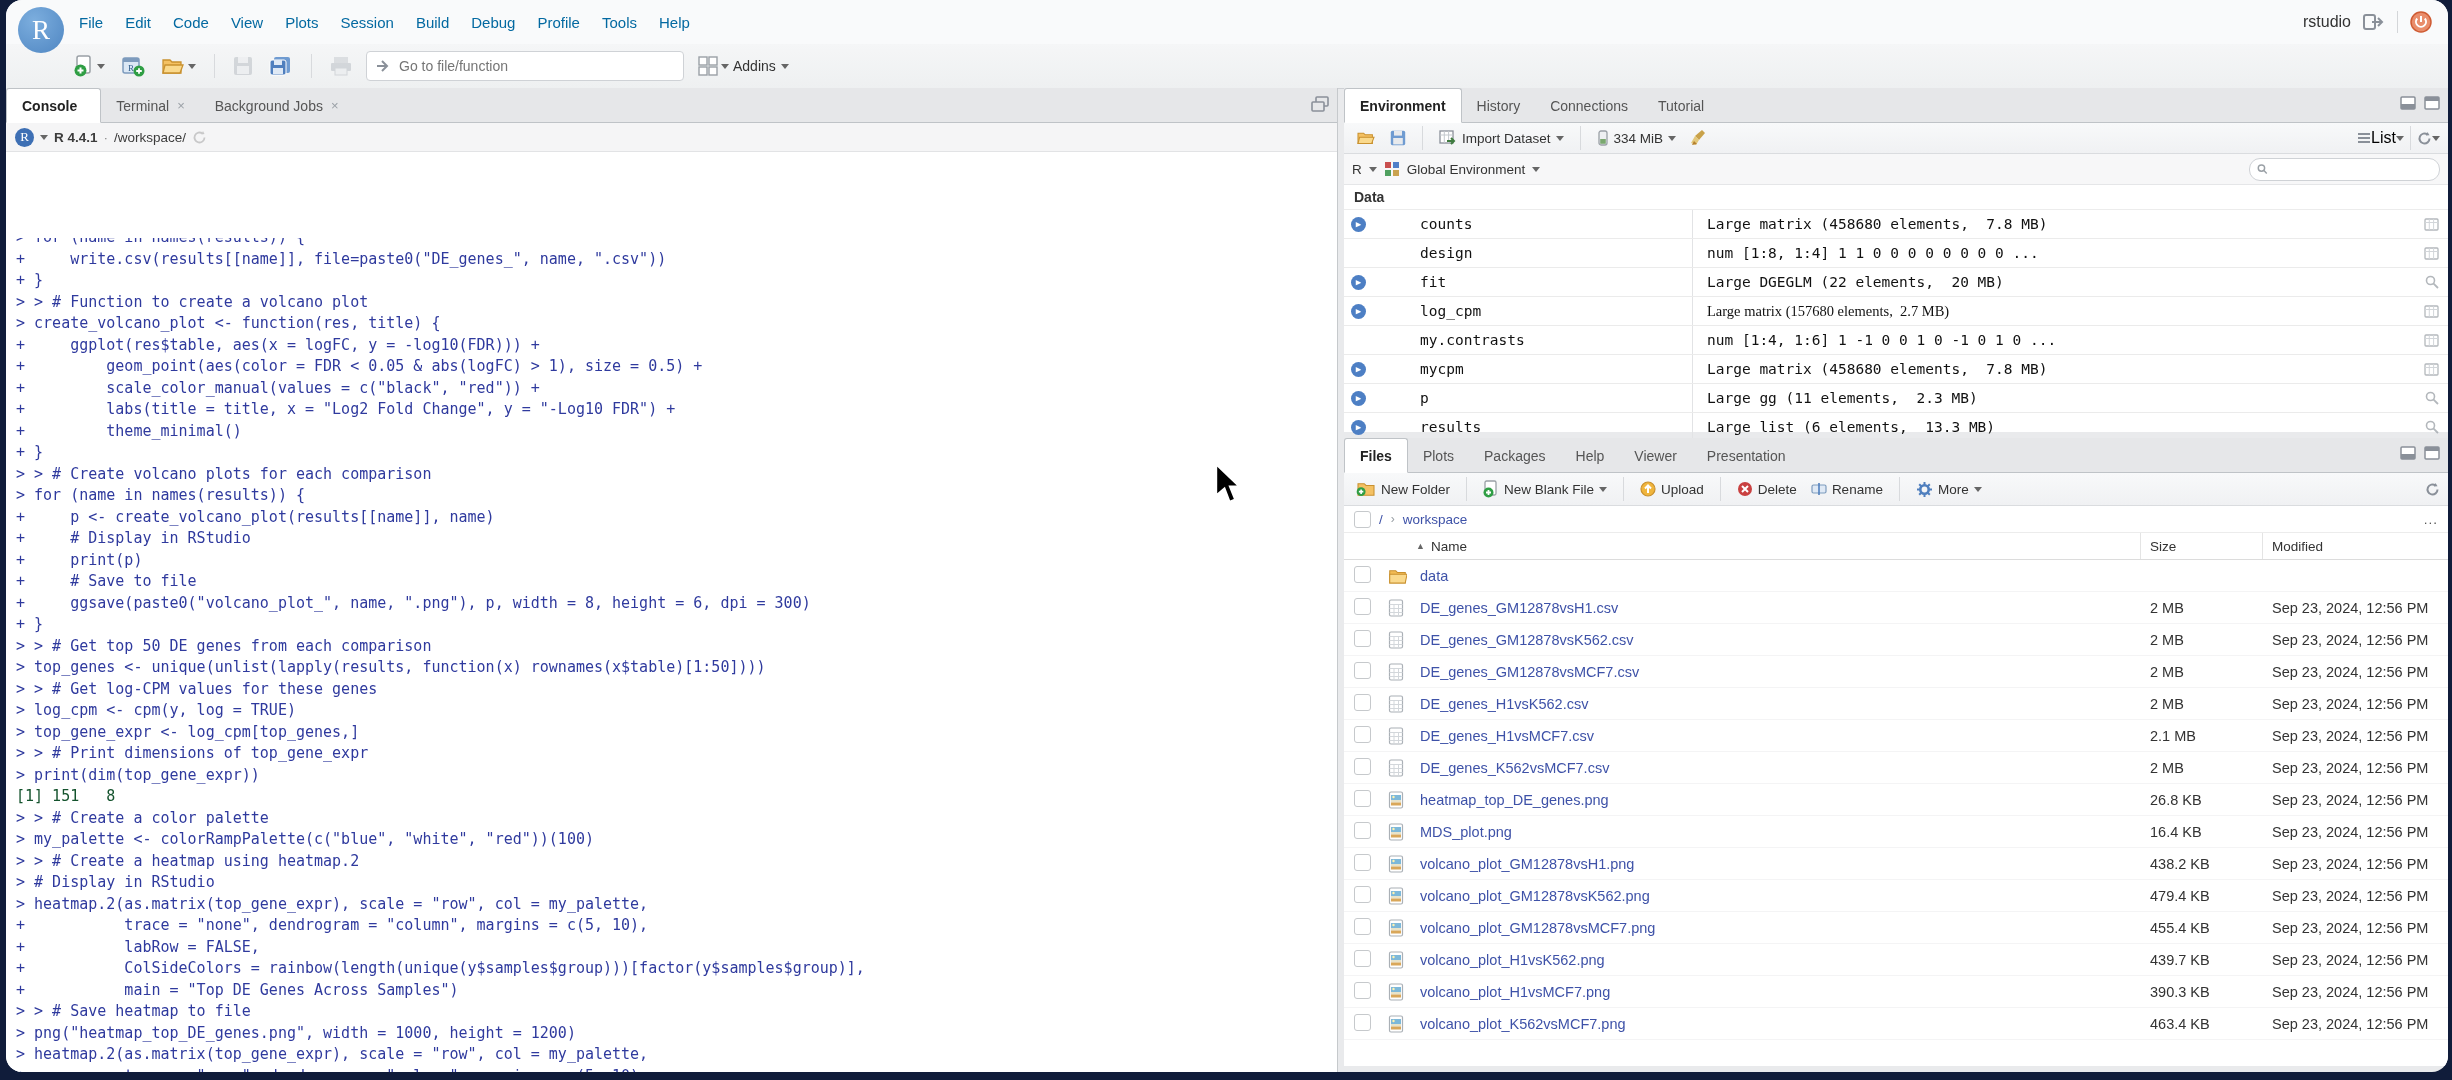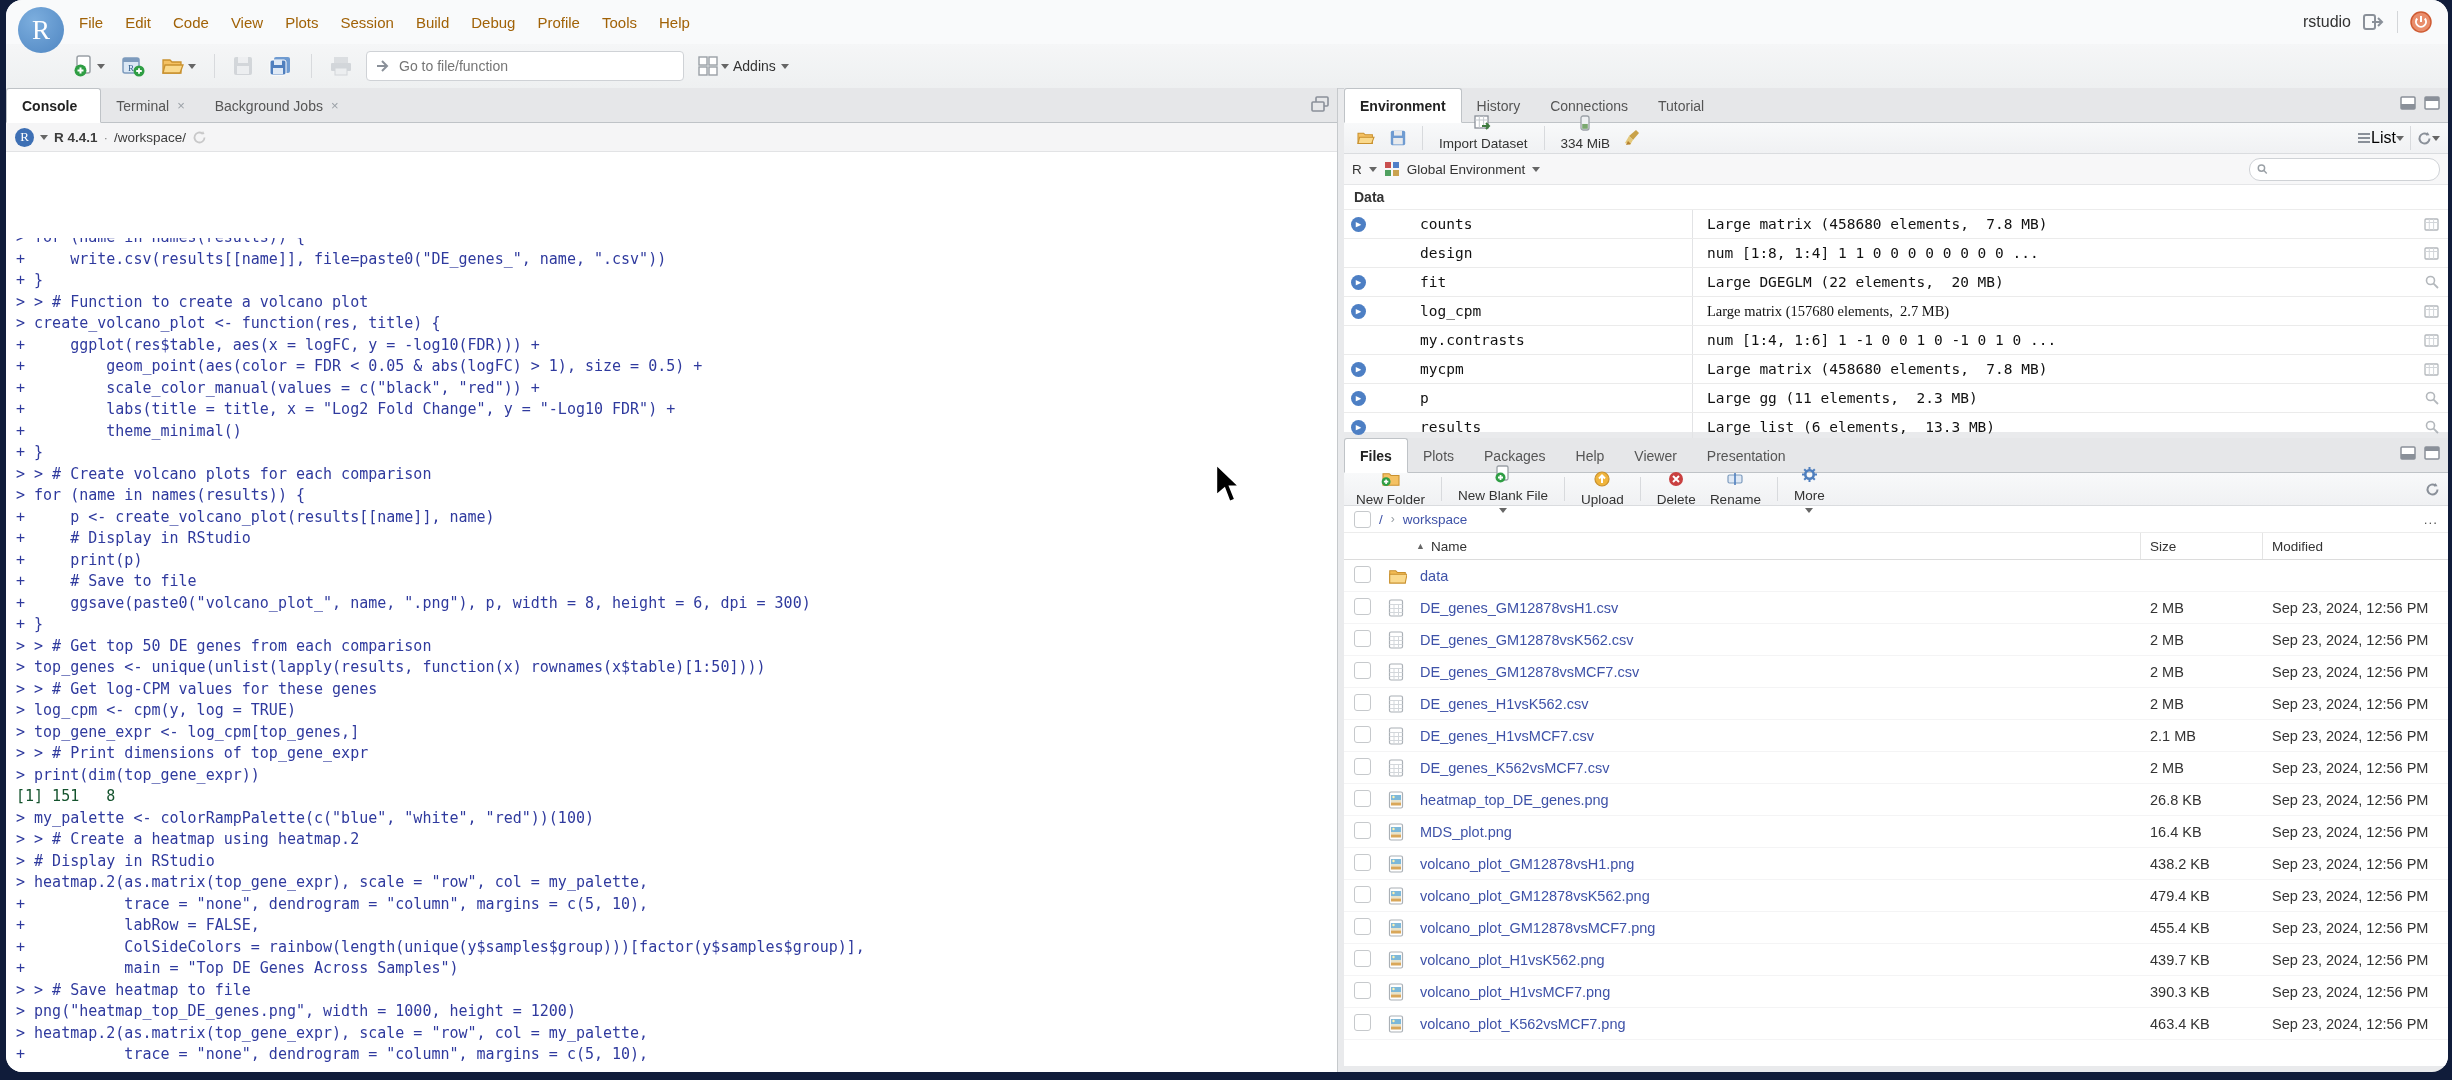--- a/index.html
+++ b/index.html
@@ -3,42 +3,42 @@
 <meta charset="utf-8">
 <style>
   html,body{margin:0;padding:0;}
   body{width:2452px;height:1080px;background:#101c3a;font-family:"Liberation Sans",sans-serif;overflow:hidden;position:relative;}
   .window{position:absolute;left:6px;top:0;right:4px;bottom:8px;background:#e9eaec;border-radius:16px;overflow:hidden;}
   
   .menubar{position:absolute;left:0;top:0;right:0;height:44px;background:#f9fafb;display:flex;align-items:center;}
   .logo{position:absolute;left:12px;top:7px;width:46px;height:46px;border-radius:50%;background:radial-gradient(circle at 35% 30%,#7caede,#4f86c2);color:#fff;
         font-family:"Liberation Serif",serif;font-size:27px;display:flex;align-items:center;justify-content:center;z-index:5;}
   .menus{display:flex;gap:4px;margin-left:64px;}
-  .menu-item{padding:4px 9px;font-size:15px;color:#a16207;border-radius:4px;cursor:default;}
+  .menu-item{padding:4px 9px;font-size:15px;color:#0369a1;border-radius:4px;cursor:default;}
   .menubar-right{position:absolute;right:16px;top:0;height:44px;display:flex;align-items:center;gap:12px;}
   .brand{font-size:16px;color:#333;}
   .vdiv{width:1px;height:22px;background:#d4d6d9;}
   .toolbar{position:absolute;left:0;top:44px;right:0;height:44px;background:linear-gradient(#f5f6f7,#eef0f1);border-bottom:1px solid #ced1d5;display:flex;align-items:center;}
   .tb-group{display:flex;align-items:center;gap:8px;margin-left:64px;}
   .tb-btn{display:flex;align-items:center;gap:3px;padding:3px 4px;border-radius:4px;}
   .tb-sep{width:1px;height:24px;background:#d8dadd;margin:0 6px;}
   .goto-box{display:flex;align-items:center;gap:6px;background:#fff;border:1px solid #cfd2d6;border-radius:4px;height:28px;width:300px;padding:0 8px;margin:0 10px;}
   .goto-box input{border:none;outline:none;font-size:14px;color:#555;width:100%;background:transparent;font-family:"Liberation Sans",sans-serif;}
   .addins{display:flex;align-items:center;gap:5px;font-size:14px;color:#333;}
   .toolbar-right{position:absolute;right:10px;top:44px;height:44px;display:flex;align-items:center;gap:6px;font-size:14px;color:#333;}
   .caret{width:0;height:0;border-left:4px solid transparent;border-right:4px solid transparent;border-top:5px solid #666;display:inline-block;}
   
   .panel{position:absolute;background:#fff;}
   .tabbar{height:34px;background:#e6e7e9;border-bottom:1px solid #bfc3c7;display:flex;align-items:flex-end;position:relative;}
   .tab{height:33px;display:flex;align-items:center;padding:0 15px;font-size:14px;color:#555;gap:8px;}
   .tab.active{background:#fff;border:1px solid #bfc3c7;border-bottom:1px solid #fff;margin-bottom:-1px;color:#222;font-weight:bold;border-radius:3px 3px 0 0;}
   .tab .x{color:#9aa0a6;font-size:13px;}
   .win-ctrls{position:absolute;right:8px;top:8px;display:flex;gap:8px;align-items:center;}
   .pane-toolbar{height:30px;background:linear-gradient(#f8f9fa,#f0f1f3);border-bottom:1px solid #dadcdf;display:flex;align-items:center;padding:0 8px;gap:6px;position:relative;}
-  .pt-btn{display:flex;align-items:center;gap:5px;font-size:13.5px;color:#333;padding:2px 4px;border-radius:3px;flex-direction:column;}
+  .pt-btn{display:flex;align-items:center;gap:5px;font-size:13.5px;color:#333;padding:2px 4px;border-radius:3px;}
   .pt-right{position:absolute;right:8px;display:flex;align-items:center;}
   
   .console-panel{left:0;top:88px;width:1331px;bottom:0;border-right:1px solid #c6c9cc;}
   .version-bar{height:28px;background:#f5f5f6;border-bottom:1px solid #e2e3e5;display:flex;align-items:center;padding:0 9px;gap:6px;font-size:13.5px;color:#3c3c3c;}
   .rbadge{width:19px;height:19px;border-radius:50%;background:#3d6fb4;color:#fff;font-family:"Liberation Serif",serif;font-size:13px;display:flex;align-items:center;justify-content:center;}
   .console-out{position:absolute;left:0;top:150px;right:0;bottom:0;overflow:hidden;padding:0 0 0 10px;}
   .console-out .lines{margin-top:-11px;}
   .cline{font-family:"DejaVu Sans Mono",monospace;font-size:15px;line-height:21.5px;white-space:pre;color:#2f3a9e;}
   .cline.out{color:#14532d;}
   
@@ -268,20 +268,21 @@
           <div class="cline in">+     ggsave(paste0("volcano_plot_", name, ".png"), p, width = 8, height = 6, dpi = 300)</div>
           <div class="cline in">+ }</div>
           <div class="cline in">&gt; &gt; # Get top 50 DE genes from each comparison</div>
           <div class="cline in">&gt; top_genes &lt;- unique(unlist(lapply(results, function(x) rownames(x$table)[1:50])))</div>
           <div class="cline in">&gt; &gt; # Get log-CPM values for these genes</div>
           <div class="cline in">&gt; log_cpm &lt;- cpm(y, log = TRUE)</div>
           <div class="cline in">&gt; top_gene_expr &lt;- log_cpm[top_genes,]</div>
           <div class="cline in">&gt; &gt; # Print dimensions of top_gene_expr</div>
           <div class="cline in">&gt; print(dim(top_gene_expr))</div>
           <div class="cline out">[1] 151   8</div>
+          <div class="cline in">&gt; &gt; # Create a color palette</div>
           <div class="cline in">&gt; my_palette &lt;- colorRampPalette(c("blue", "white", "red"))(100)</div>
           <div class="cline in">&gt; &gt; # Create a heatmap using heatmap.2</div>
           <div class="cline in">&gt; # Display in RStudio</div>
           <div class="cline in">&gt; heatmap.2(as.matrix(top_gene_expr), scale = "row", col = my_palette,</div>
           <div class="cline in">+           trace = "none", dendrogram = "column", margins = c(5, 10),</div>
           <div class="cline in">+           labRow = FALSE,</div>
           <div class="cline in">+           ColSideColors = rainbow(length(unique(y$samples$group)))[factor(y$samples$group)],</div>
           <div class="cline in">+           main = "Top DE Genes Across Samples")</div>
           <div class="cline in">&gt; &gt; # Save heatmap to file</div>
           <div class="cline in">&gt; png("heatmap_top_DE_genes.png", width = 1000, height = 1200)</div>

